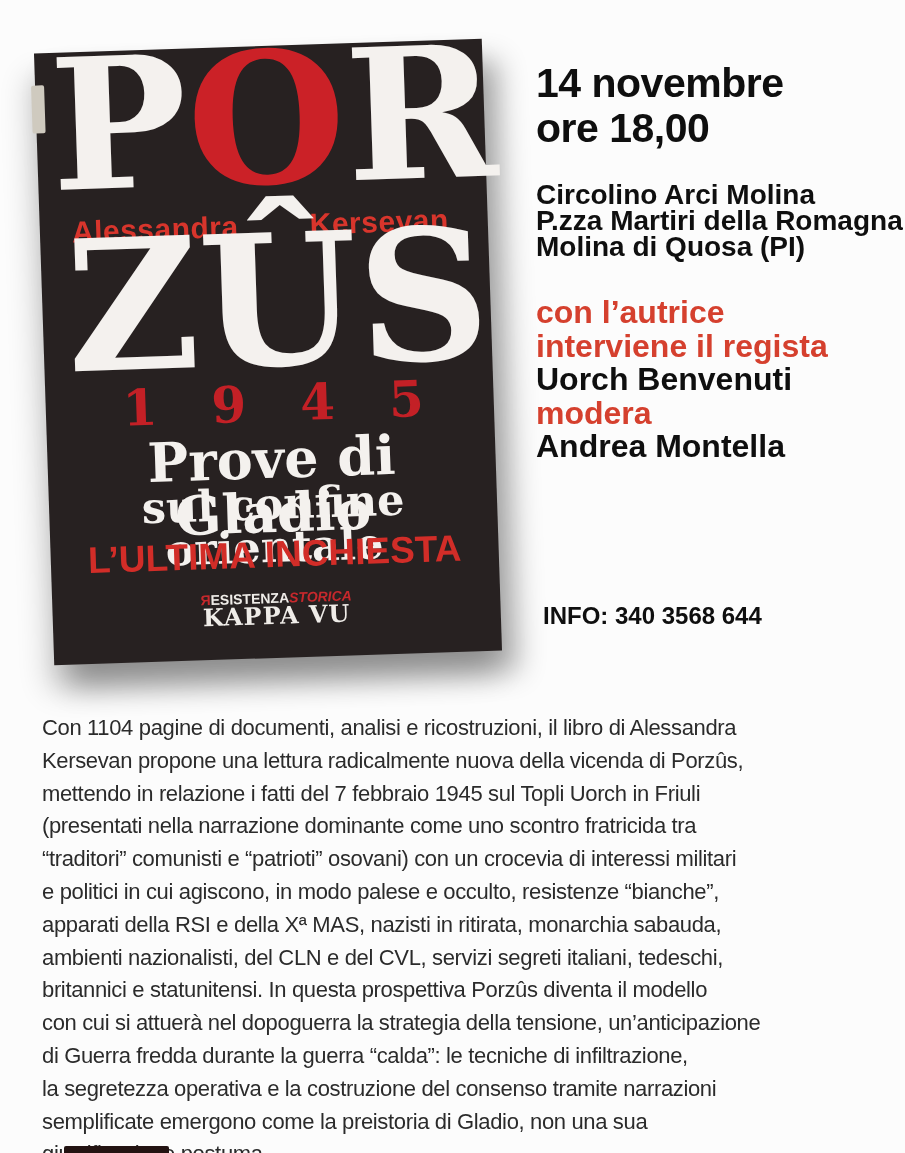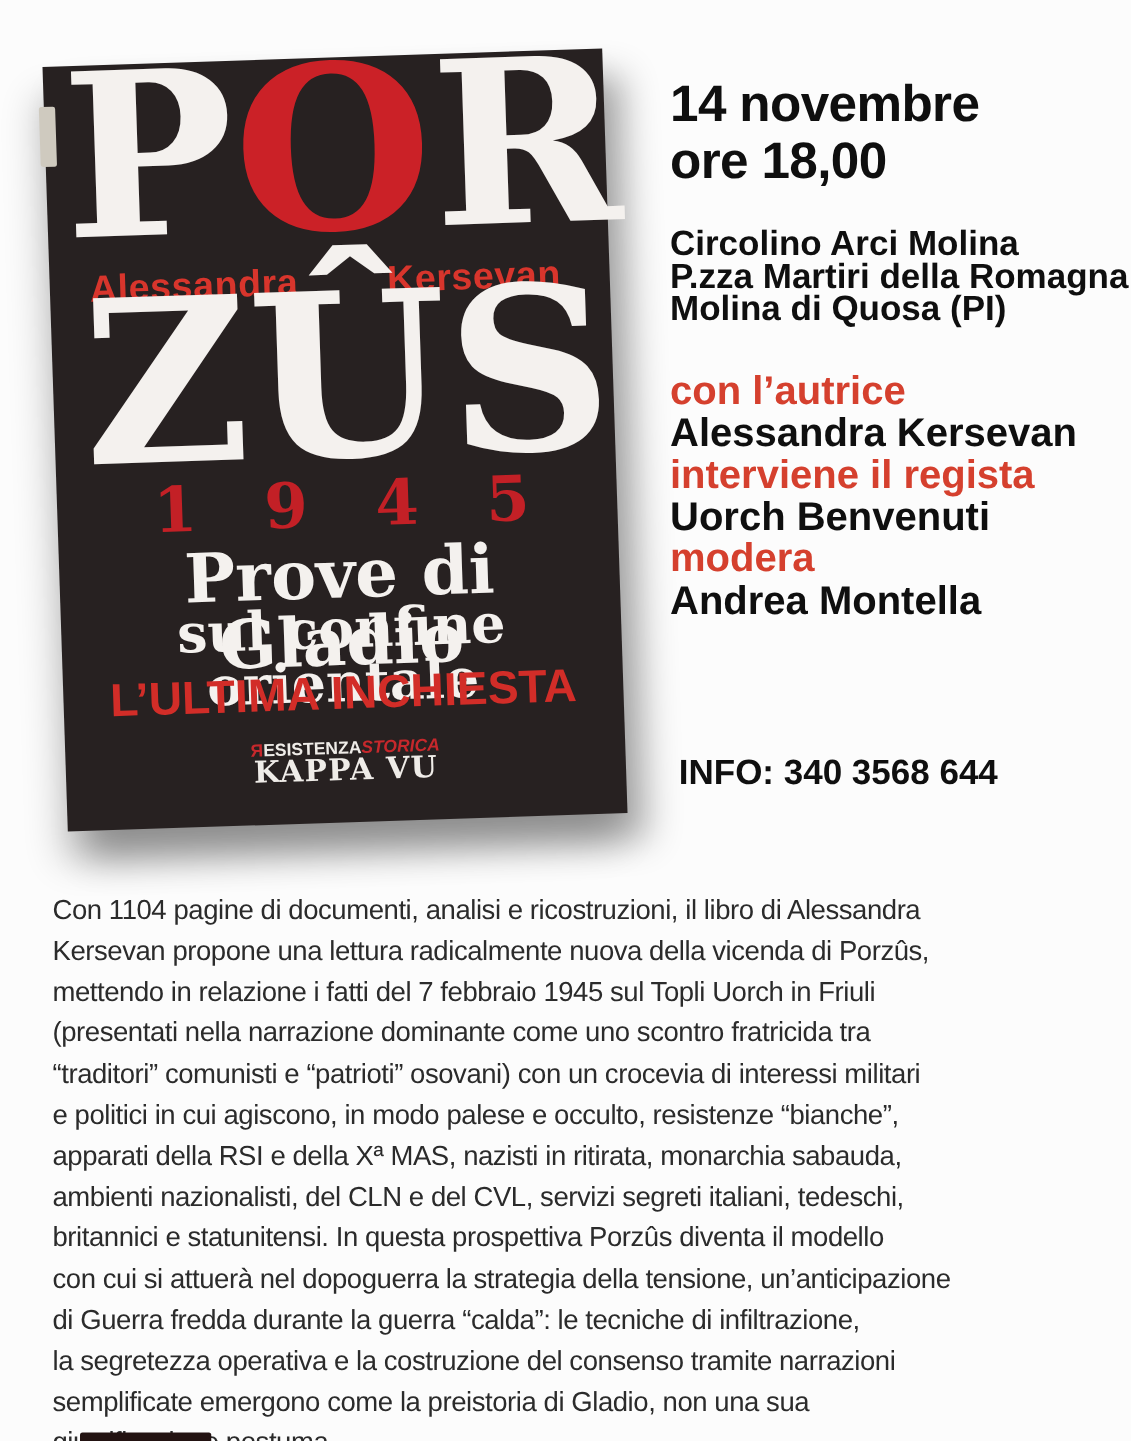--- a/index.html
+++ b/index.html
@@ -55,21 +55,21 @@
   
   .event { position:absolute; left:536px; top:0; width:360px; color:#0f0f0f; }
   .date-block { position:absolute; top:61px; left:0; font-size:41px; font-weight:bold;
                 line-height:45px; letter-spacing:-0.5px; white-space:nowrap; }
   .venue-block { position:absolute; top:182px; left:0; font-size:28px; font-weight:bold;
                  line-height:26px; white-space:nowrap; }
   .speakers-block { position:absolute; top:296px; left:0; font-size:32px; font-weight:bold;
                     line-height:33.5px; white-space:nowrap; }
   .speakers-block .role { color:#d5402e; }
   .speakers-block .name { color:#0f0f0f; }
-  .info-line { position:absolute; top:602px; left:7px; font-size:28px; font-weight:bold;
+  .info-line { position:absolute; top:602px; left:7px; font-size:24px; font-weight:bold;
                white-space:nowrap; }
 
   
   .description {
     position:absolute; left:42px; top:712px; width:863px;
     font-size:22px; line-height:32.8px; color:#2b2b2b;
     letter-spacing:-0.35px; white-space:pre-line;
   }
 
   
@@ -123,21 +123,20 @@
     </div>
 
     <div class="venue-block">
       <div>Circolino Arci Molina</div>
       <div>P.zza Martiri della Romagna</div>
       <div>Molina di Quosa (PI)</div>
     </div>
 
     <div class="speakers-block">
       <div class="role">con l’autrice</div>
-      <div class="name">Alessandra Kersevan</div>
       <div class="role">interviene il regista</div>
       <div class="name">Uorch Benvenuti</div>
       <div class="role">modera</div>
       <div class="name">Andrea Montella</div>
     </div>
 
     <div class="info-line">INFO: 340 3568 644</div>
   </div>
 
   <div class="description">Con 1104 pagine di documenti, analisi e ricostruzioni, il libro di Alessandra

